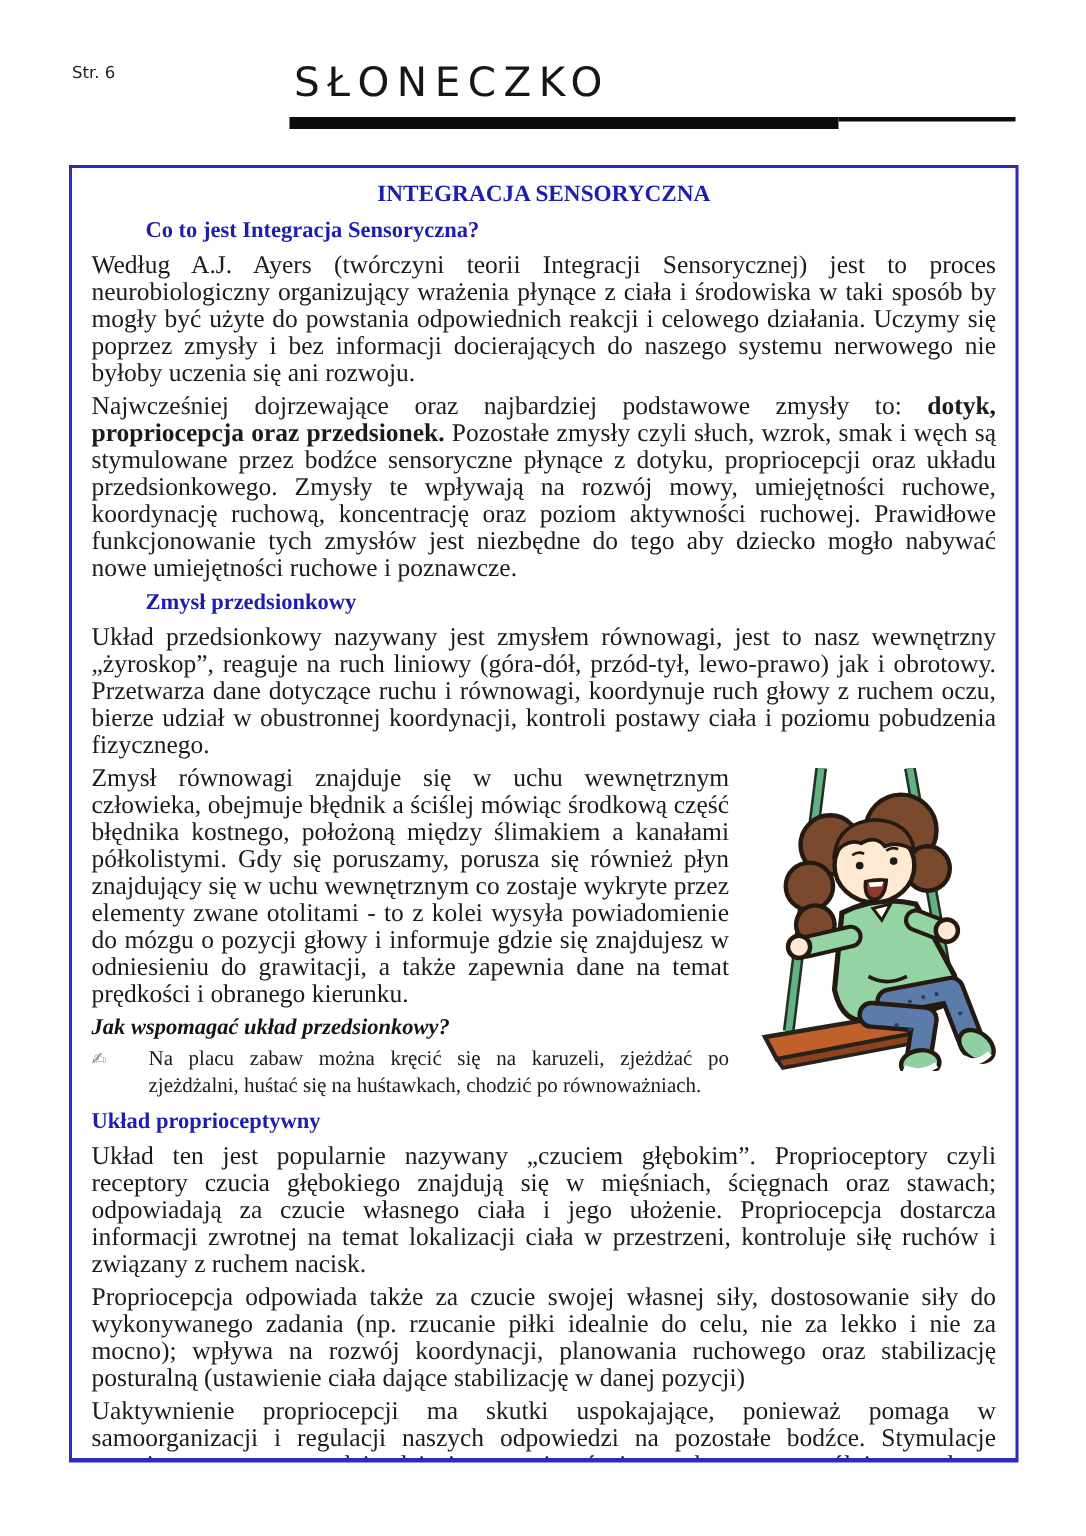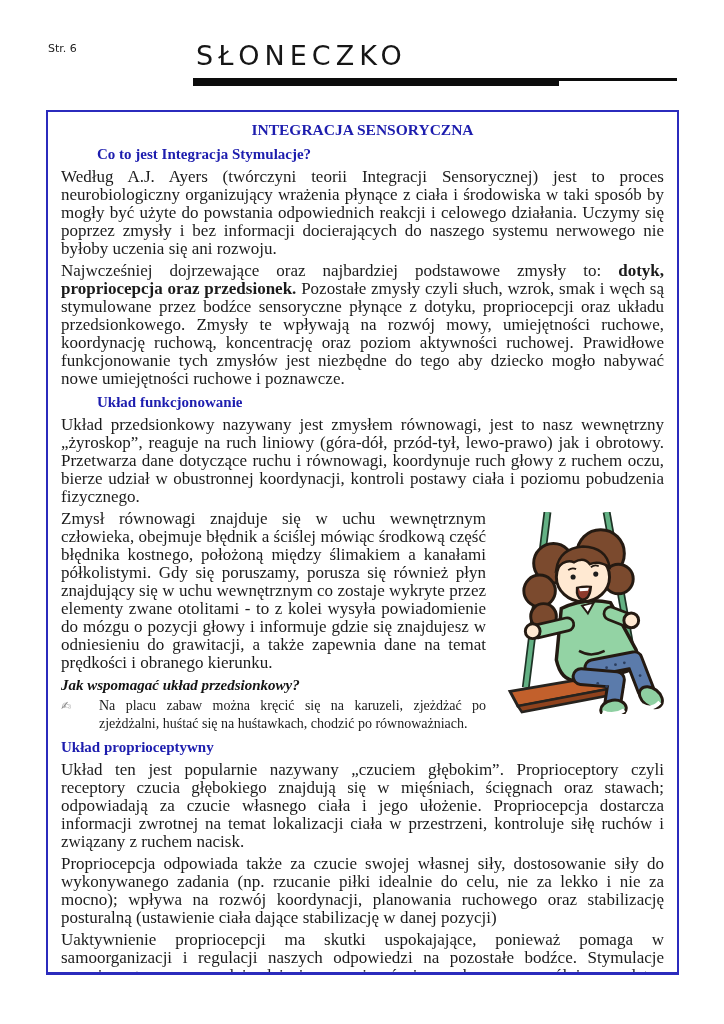--- a/index.html
+++ b/index.html
@@ -107,27 +107,27 @@
   <div class="masthead">SŁONECZKO</div>
   <div class="masthead-rule">
     <div class="thick"></div>
     <div class="thin"></div>
   </div>
 
   <div class="article-box">
 
     <h1>INTEGRACJA SENSORYCZNA</h1>
 
-    <div class="blue-heading indent">Co to jest Integracja Stymulacje?</div>
+    <div class="blue-heading indent">Co to jest Integracja Sensoryczna?</div>
 
     <p>Według A.J. Ayers (twórczyni teorii Integracji Sensorycznej) jest to proces neurobiologiczny organizujący wrażenia płynące z ciała i środowiska w taki sposób by mogły być użyte do powstania odpowiednich reakcji i celowego działania. Uczymy się poprzez zmysły i bez informacji docierających do naszego systemu nerwowego nie byłoby uczenia się ani rozwoju.</p>
 
     <p><span>Najwcześniej dojrzewające oraz najbardziej podstawowe zmysły to: </span><b>dotyk, propriocepcja oraz przedsionek.</b><span> Pozostałe zmysły czyli słuch, wzrok, smak i węch są stymulowane przez bodźce sensoryczne płynące z dotyku, propriocepcji oraz układu przedsionkowego. Zmysły te wpływają na rozwój mowy, umiejętności ruchowe, koordynację ruchową, koncentrację oraz poziom aktywności ruchowej. Prawidłowe funkcjonowanie tych zmysłów jest niezbędne do tego aby dziecko mogło nabywać nowe umiejętności ruchowe i poznawcze.</span></p>
 
-    <div class="blue-heading indent">Układ funkcjonowanie</div>
+    <div class="blue-heading indent">Zmysł przedsionkowy</div>
 
     <p>Układ przedsionkowy nazywany jest zmysłem równowagi, jest to nasz wewnętrzny „żyroskop”, reaguje na ruch liniowy (góra-dół, przód-tył, lewo-prawo) jak i obrotowy. Przetwarza dane dotyczące ruchu i równowagi, koordynuje ruch głowy z ruchem oczu, bierze udział w obustronnej koordynacji, kontroli postawy ciała i poziomu pobudzenia fizycznego.</p>
 
     <figure class="swing-figure" aria-label="child-on-swing">
       <svg viewBox="0 0 170 205" xmlns="http://www.w3.org/2000/svg" aria-hidden="true">
 
         <path d="M52 0 L30 178" stroke="#1e3326" stroke-width="8" fill="none"></path>
         <path d="M52 0 L30 178" stroke="#63b184" stroke-width="4.5" fill="none"></path>
         <path d="M112 0 L142 170" stroke="#1e3326" stroke-width="8" fill="none"></path>
         <path d="M112 0 L142 170" stroke="#63b184" stroke-width="4.5" fill="none"></path>

